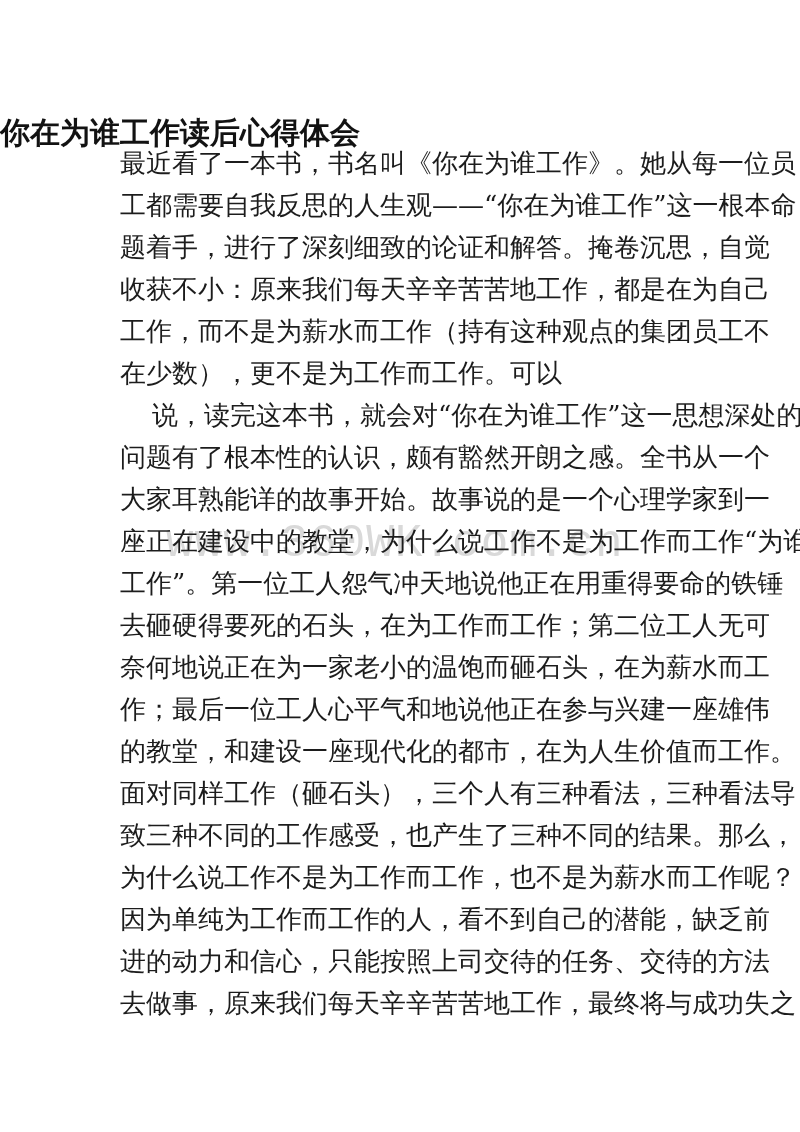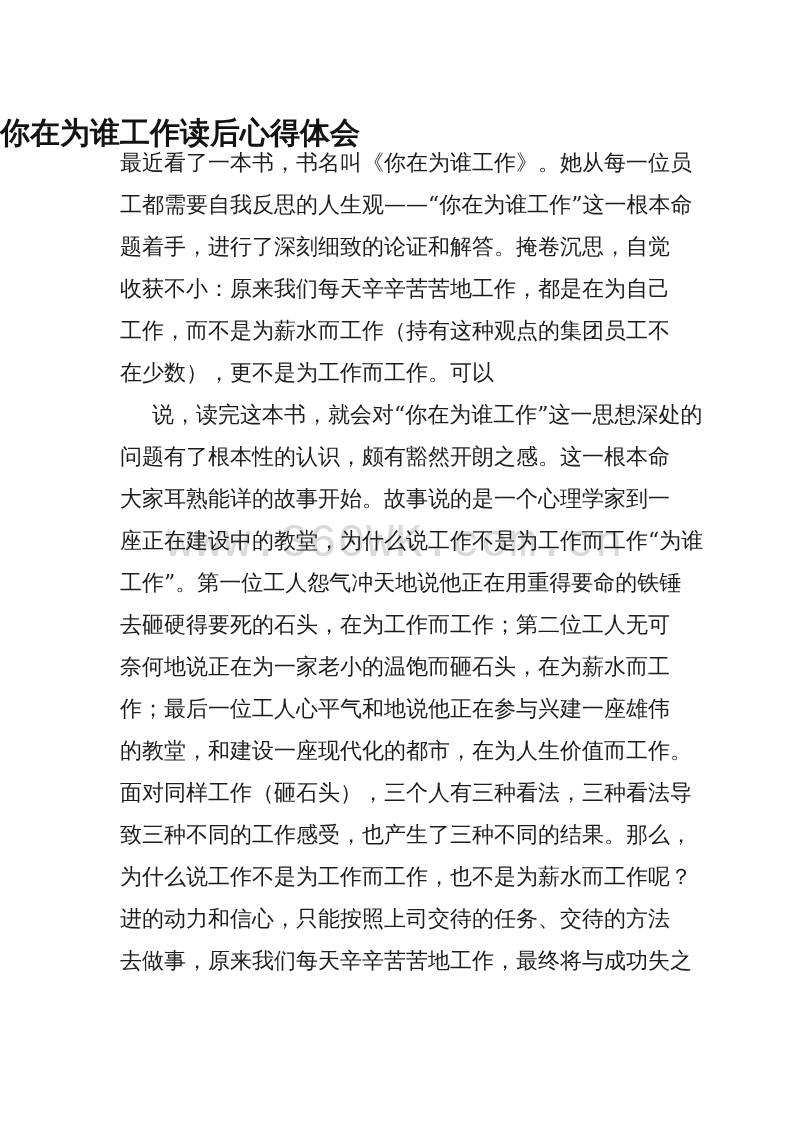--- a/index.html
+++ b/index.html
@@ -44,21 +44,21 @@
     white-space: nowrap;
     z-index: 0;
     font-family: Liberation Mono, monospace;
     user-select: none;
   }
   .body-text {
     position: absolute;
     top: 142px;
     left: 120px;
     width: 582px;
-    font-size: 22px;
+    font-size: 26px;
     line-height: 42px;
     color: #1c1c1c;
     z-index: 1;
   }
   .line {
     white-space: nowrap;
     height: 42px;
   }
   .line.indent {
     text-indent: 32px;
@@ -74,28 +74,29 @@
   <h1 class="doc-title">你在为谁工作读后心得体会</h1>
 
   <div class="body-text">
     <div class="line">最近看了一本书，书名叫《你在为谁工作》。她从每一位员</div>
     <div class="line">工都需要自我反思的人生观——“你在为谁工作”这一根本命</div>
     <div class="line">题着手，进行了深刻细致的论证和解答。掩卷沉思，自觉</div>
     <div class="line">收获不小：原来我们每天辛辛苦苦地工作，都是在为自己</div>
     <div class="line">工作，而不是为薪水而工作（持有这种观点的集团员工不</div>
     <div class="line">在少数），更不是为工作而工作。可以</div>
     <div class="line indent">说，读完这本书，就会对“你在为谁工作”这一思想深处的</div>
-    <div class="line">问题有了根本性的认识，颇有豁然开朗之感。这一根本命</div>
+    <div class="line">问题有了根本性的认识，颇有豁然开朗之感。全书从一个</div>
     <div class="line">大家耳熟能详的故事开始。故事说的是一个心理学家到一</div>
     <div class="line">座正在建设中的教堂，为什么说工作不是为工作而工作“为谁</div>
     <div class="line">工作”。第一位工人怨气冲天地说他正在用重得要命的铁锤</div>
     <div class="line">去砸硬得要死的石头，在为工作而工作；第二位工人无可</div>
     <div class="line">奈何地说正在为一家老小的温饱而砸石头，在为薪水而工</div>
     <div class="line">作；最后一位工人心平气和地说他正在参与兴建一座雄伟</div>
     <div class="line">的教堂，和建设一座现代化的都市，在为人生价值而工作。</div>
     <div class="line">面对同样工作（砸石头），三个人有三种看法，三种看法导</div>
     <div class="line">致三种不同的工作感受，也产生了三种不同的结果。那么，</div>
     <div class="line">为什么说工作不是为工作而工作，也不是为薪水而工作呢？</div>
+    <div class="line">因为单纯为工作而工作的人，看不到自己的潜能，缺乏前</div>
     <div class="line">进的动力和信心，只能按照上司交待的任务、交待的方法</div>
     <div class="line">去做事，原来我们每天辛辛苦苦地工作，最终将与成功失之</div>
   </div>
 
 </div>
 
 </body></html>

